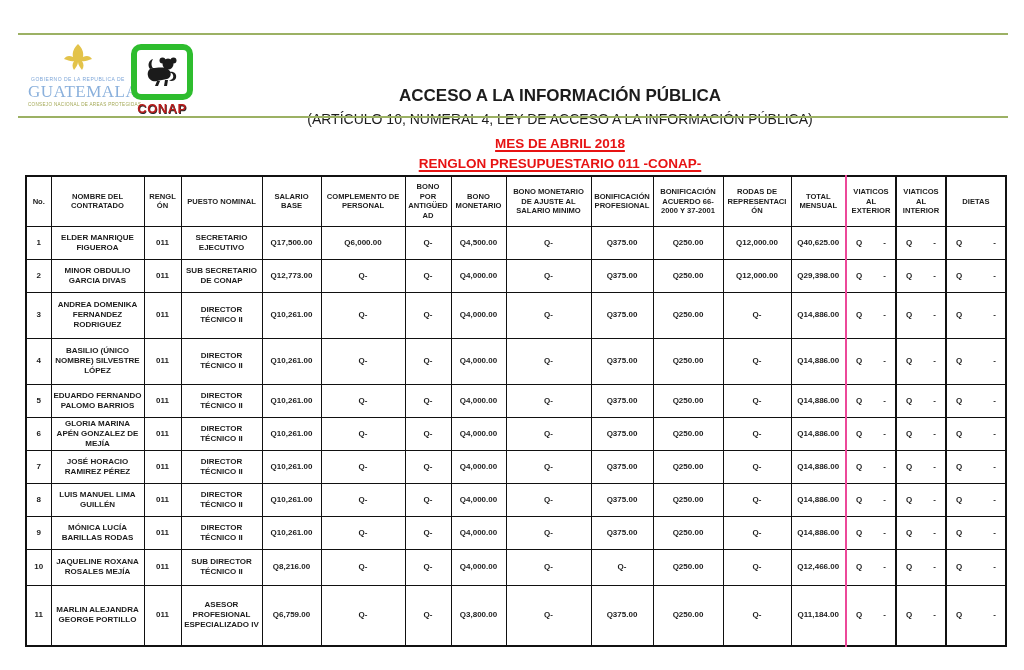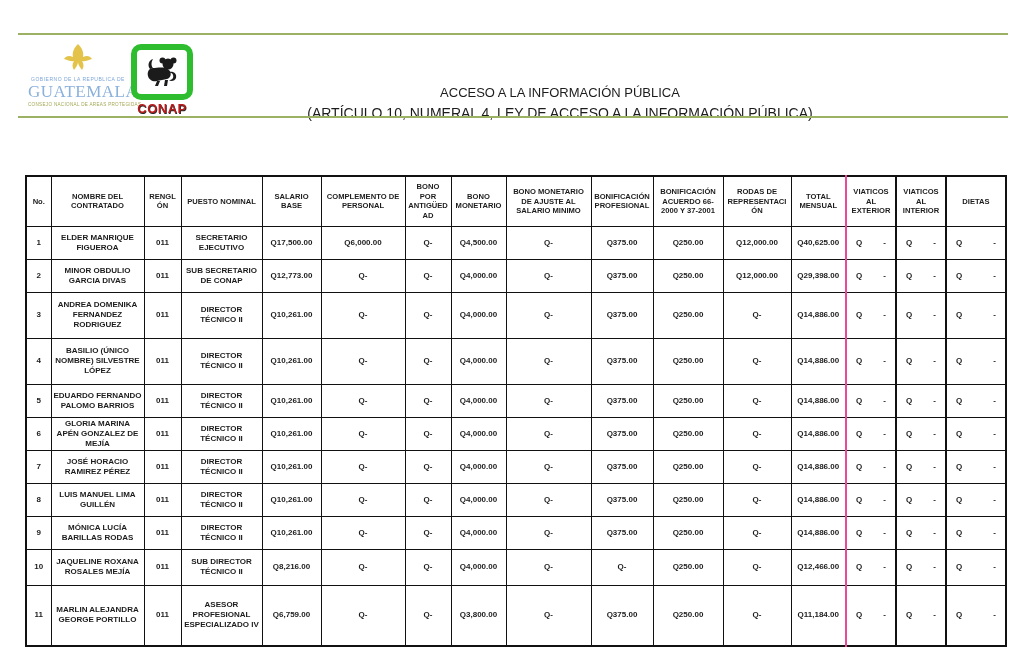--- a/index.html
+++ b/index.html
@@ -15,21 +15,21 @@
   .gov-logo .big{font-family:"Liberation Serif",serif;font-size:17px;color:#8ab0dc;letter-spacing:.5px;}
   .gov-logo .tiny-bot{font-size:4.6px;color:#a3a855;letter-spacing:.3px;white-space:nowrap;}
   .conap-logo{position:absolute;left:131px;top:44px;width:62px;text-align:center;}
   .conap-box{width:50px;height:44px;margin:0 auto;border:6px solid #2ebd2e;border-radius:10px;background:#fff;
              display:flex;align-items:center;justify-content:center;}
   .conap-word{margin-top:1px;font-size:13px;font-weight:bold;color:#b91c1c;letter-spacing:.5px;
               text-shadow:0.6px 0.6px 0 #2a2a2a;}
 
   
   .title-block{position:absolute;left:96px;right:0;top:84px;text-align:center;line-height:1.45;}
-  .title-main{font-size:13px;font-weight:normal;}
+  .title-main{font-size:17px;font-weight:bold;}
   .title-sub{font-size:14px;}
   .red-block{position:absolute;left:96px;right:0;top:134px;text-align:center;line-height:1.5;}
   .red-line{color:#e71313;font-weight:bold;font-size:13.5px;text-decoration:underline;
             text-decoration-thickness:2px;text-underline-offset:2px;}
 
   
   table.grid{position:absolute;left:25px;top:175px;width:980px;border-collapse:collapse;table-layout:fixed;
              font-size:8px;font-weight:bold;}
   table.grid th,table.grid td{border:1px solid #111;padding:1px 2px;text-align:center;vertical-align:middle;
              overflow:hidden;word-wrap:break-word;line-height:1.25;}
@@ -78,20 +78,24 @@
     <div class="conap-word">CONAP</div>
   </div>
 
   <div class="title-block">
     <div class="title-main">ACCESO A LA INFORMACIÓN PÚBLICA</div>
     <div class="title-sub">(ARTÍCULO 10, NUMERAL 4, LEY DE ACCESO A LA INFORMACIÓN PÚBLICA)</div>
   </div>
 
   <div class="rule mid"></div>
 
+  <div class="red-block">
+    <div class="red-line">MES DE ABRIL 2018</div>
+    <div class="red-line">RENGLON PRESUPUESTARIO 011 -CONAP-</div>
+  </div>
 
   <table class="grid">
     <colgroup id="cols">
         <col style="width: 25px;">
         <col style="width: 93px;">
         <col style="width: 37px;">
         <col style="width: 81px;">
         <col style="width: 59px;">
         <col style="width: 84px;">
         <col style="width: 46px;">

